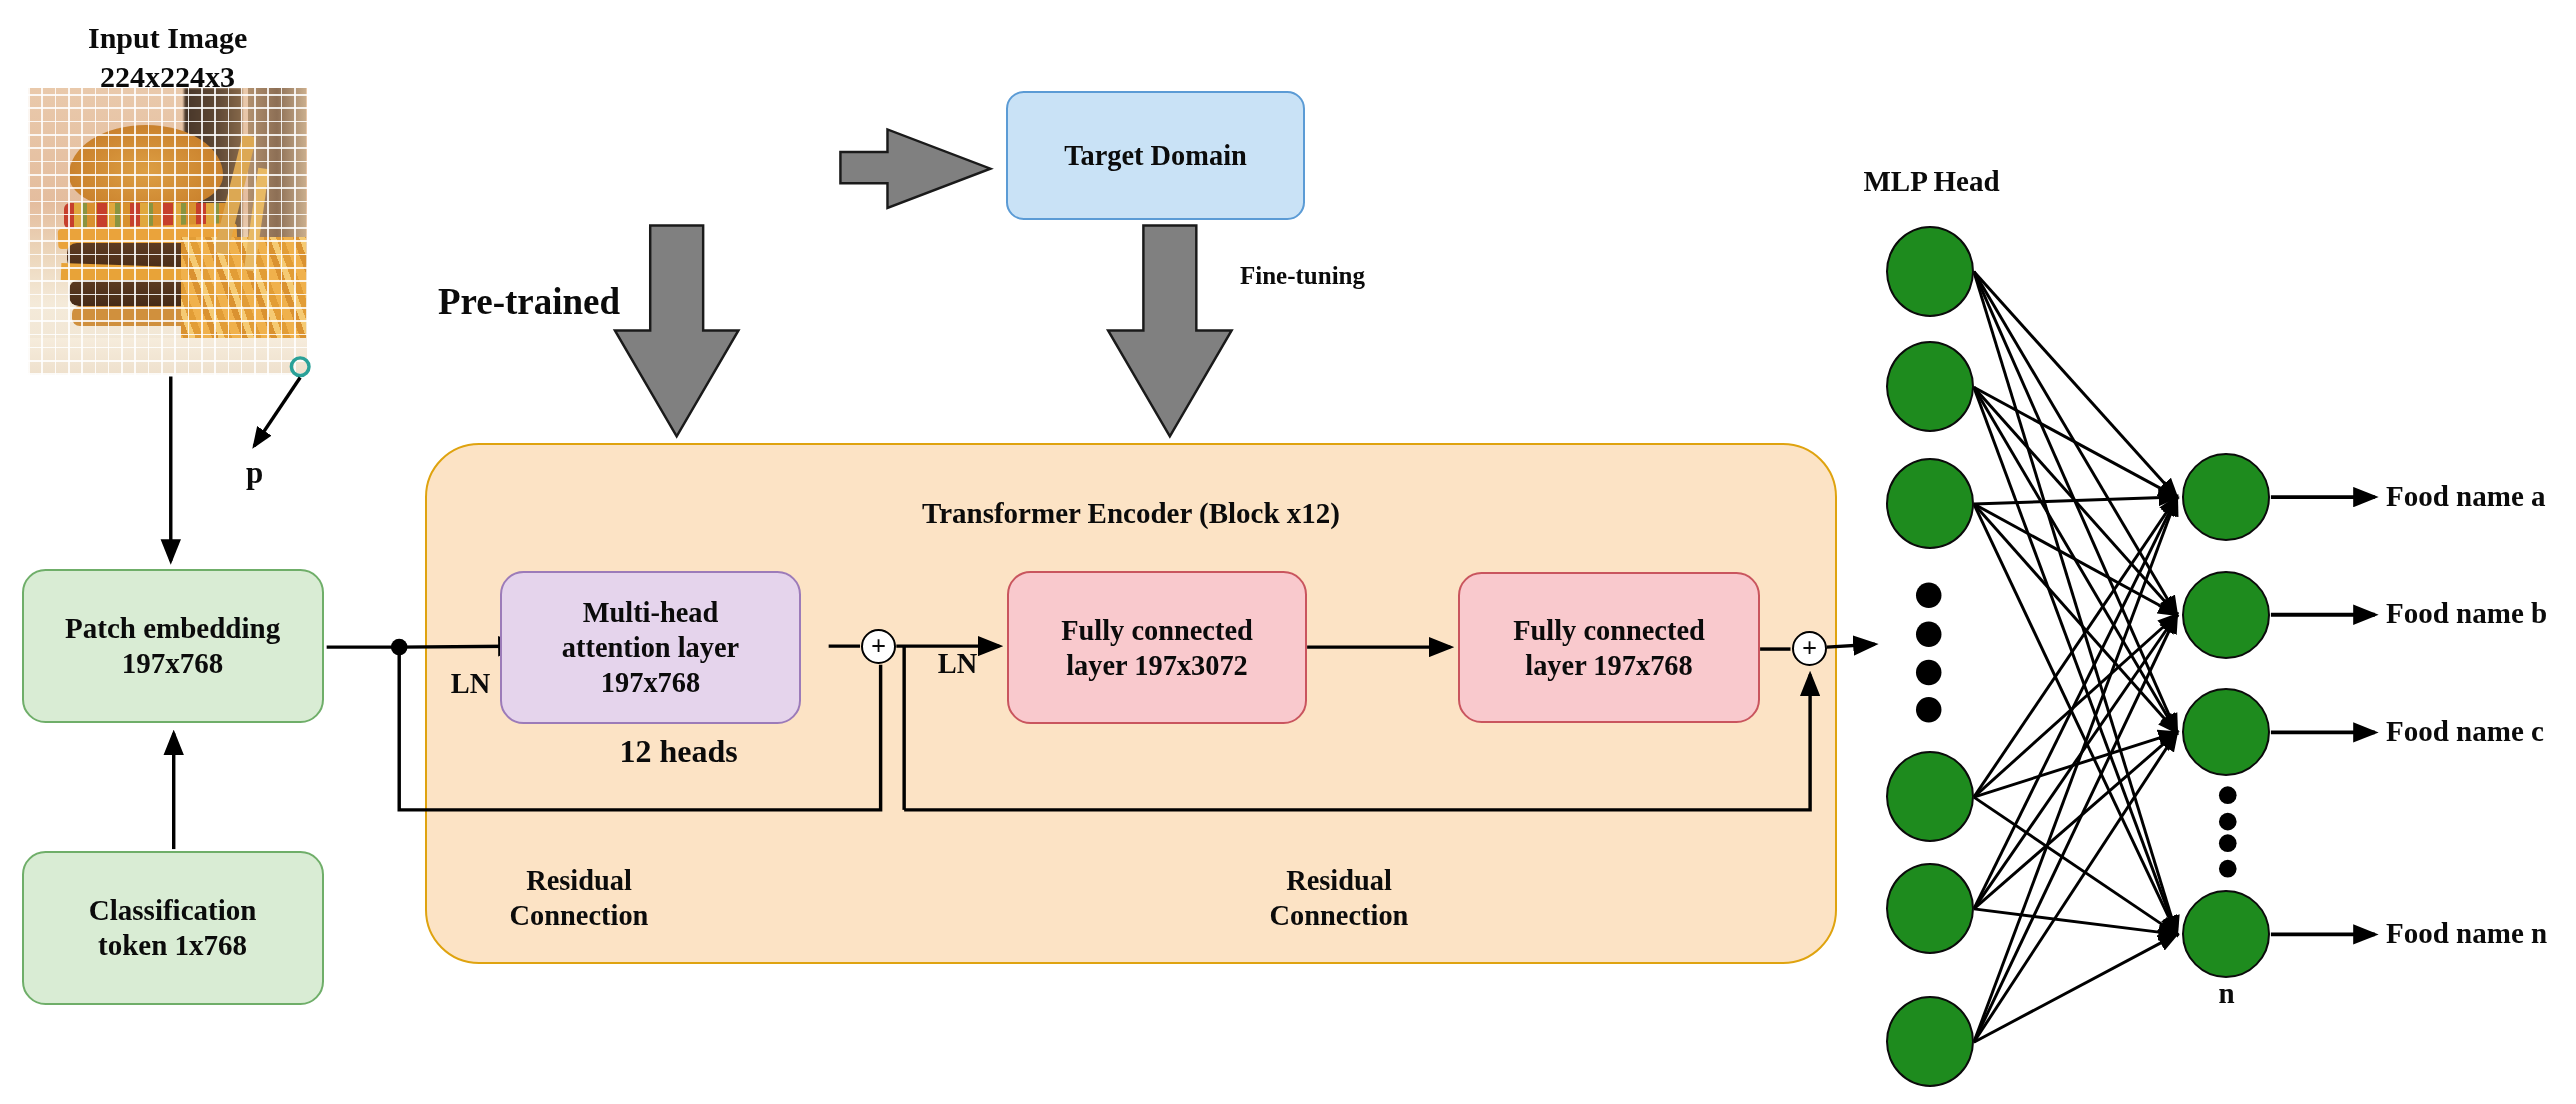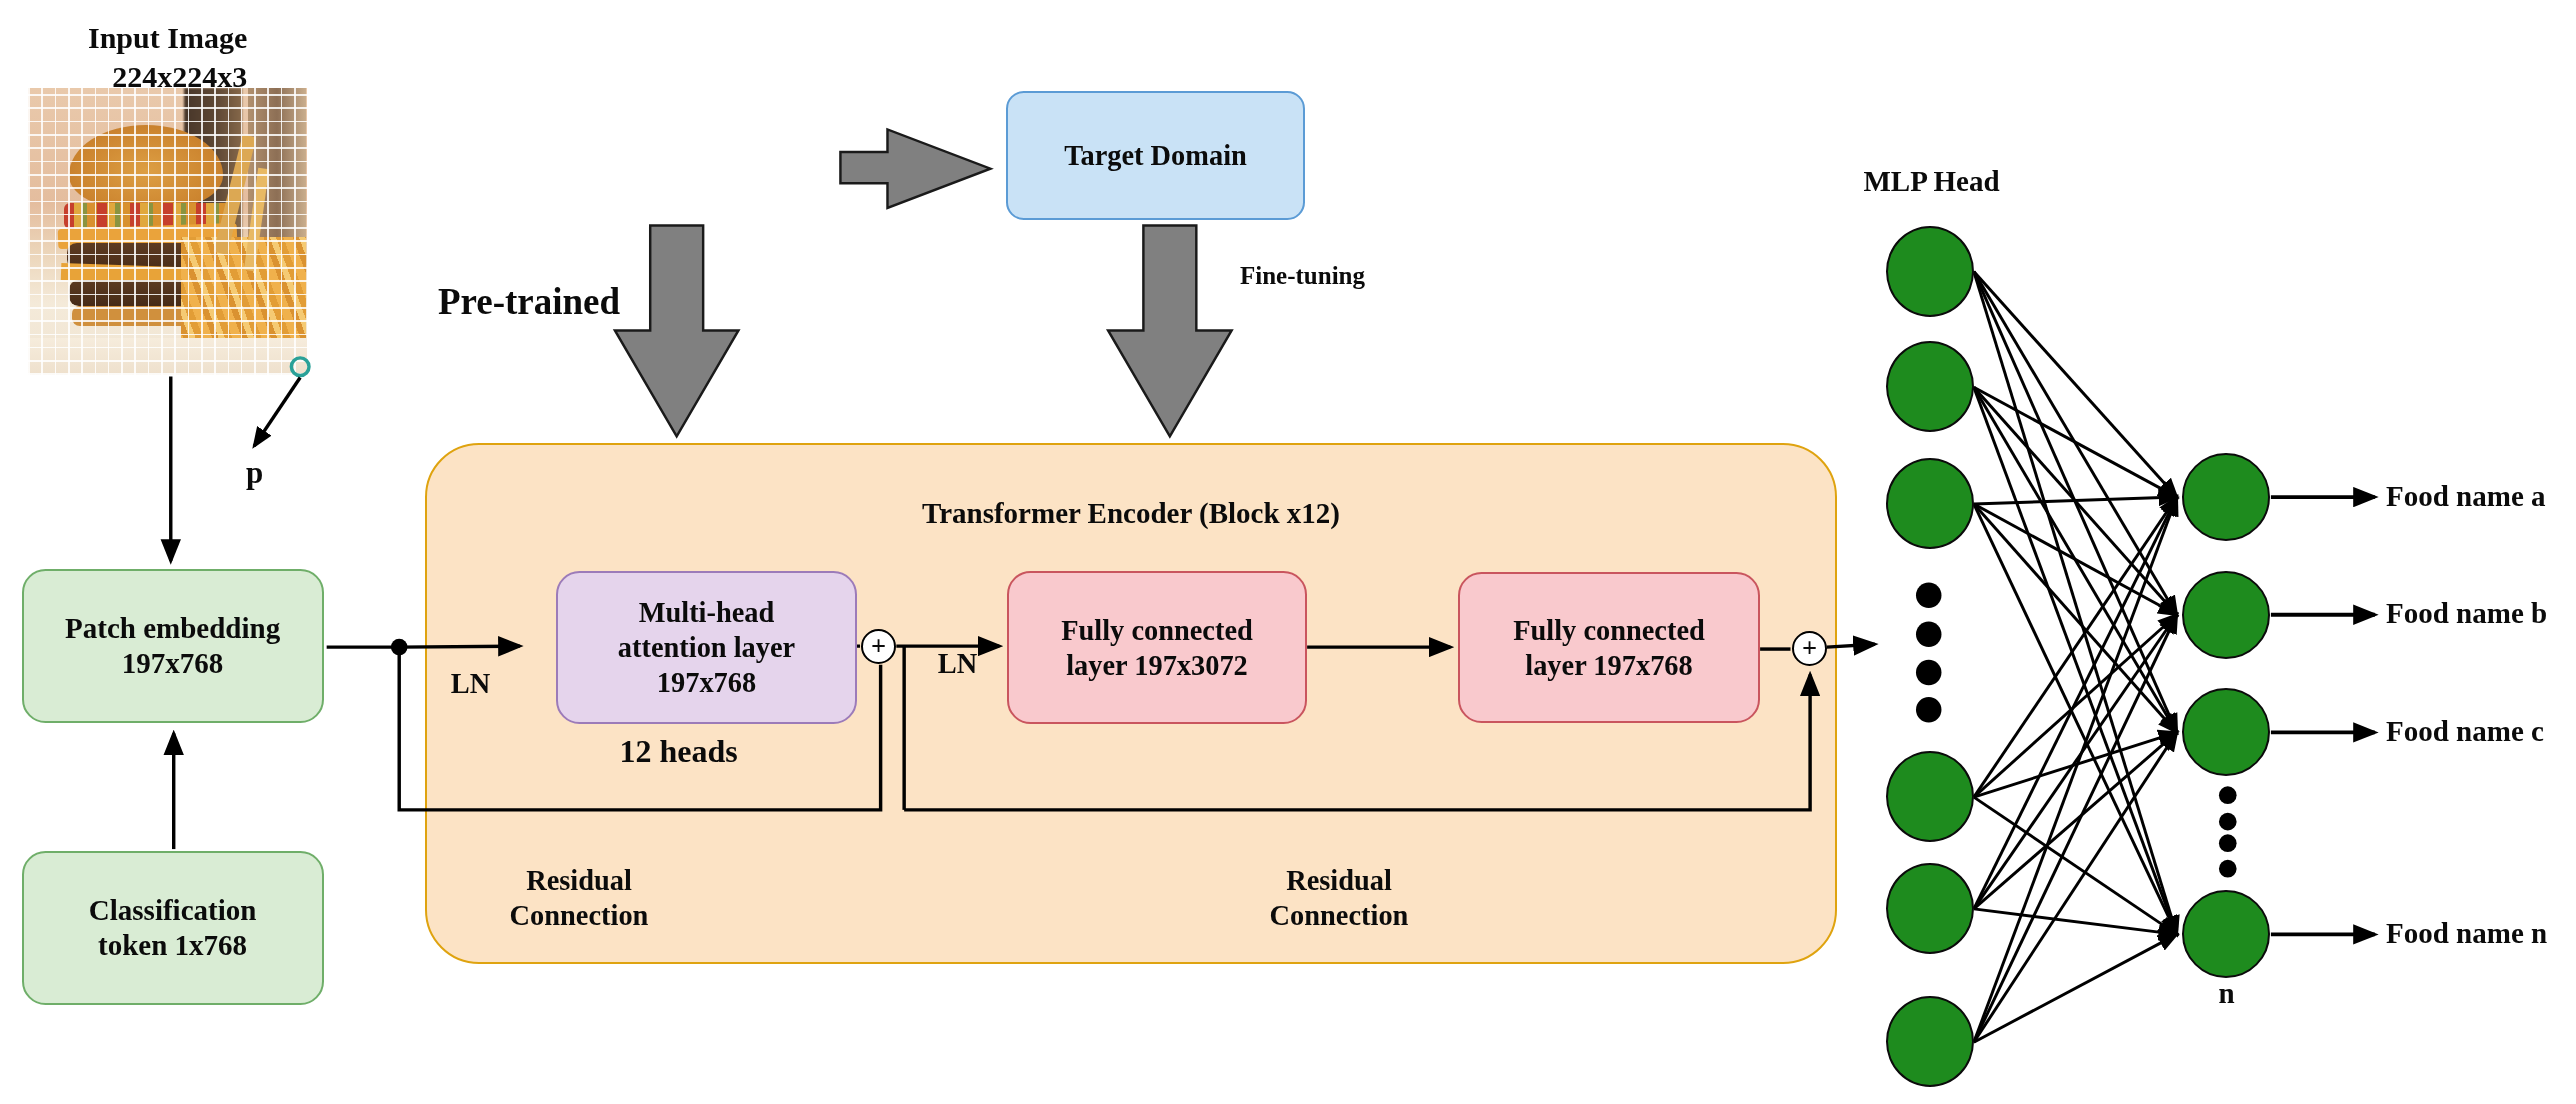--- a/index.html
+++ b/index.html
@@ -14,21 +14,21 @@
   #patch-embedding-box,#classification-token-box{left:21.6px;width:302px;height:154px;
       background:#d9ecd4;border:2.9px solid #6fae69;border-radius:23.5px;font-size:29px;}
   #patch-embedding-box{top:569px;}
   #classification-token-box{top:851px;justify-content:center;}
   #source-domain-box{left:527px;top:91px;width:302px;height:129px;background:#fbf0cd;
       border:2.9px solid #d8b85c;border-radius:17.7px;font-size:28.4px;}
   #target-domain-box{left:1006px;top:91px;width:299px;height:129px;background:#c9e2f6;
       border:2.9px solid #5b9bd5;border-radius:17.7px;font-size:28.4px;}
   #transformer-encoder-box{left:425px;top:443px;width:1412px;height:521px;background:#fce3c5;
       border:2.9px solid #dfa30f;border-radius:54px;z-index:1;justify-content:flex-start;padding-top:51px;font-size:29px;}
-  #mha-box{left:556px;top:571px;width:301px;height:153px;background:#e5d4ec;
+  #mha-box{left:500px;top:571px;width:301px;height:153px;background:#e5d4ec;
       border:2.9px solid #9c7bb9;border-radius:23.5px;font-size:28.4px;}
   #fc1-box{left:1007px;top:571px;width:300px;height:153px;background:#f9c9cd;
       border:2.9px solid #c9555e;border-radius:23.5px;font-size:28.4px;}
   #fc2-box{left:1458px;top:572px;width:302px;height:151px;background:#f9c9cd;
       border:2.9px solid #c9555e;border-radius:23.5px;font-size:28.4px;}
   .plus-circle{position:absolute;width:35px;height:35px;border-radius:50%;background:#ffffff;
       border:2.9px solid #000;box-sizing:border-box;z-index:3;display:flex;align-items:center;
       justify-content:center;font-size:26.5px;line-height:26.5px;}
   
   .node{position:absolute;width:88px;height:91px;border-radius:50%;background:#1e8b1e;
@@ -162,21 +162,21 @@
       <circle cx="1967" cy="724" r="13"></circle>
     </g>
     <g fill="#000">
       <circle cx="2272" cy="811" r="9"></circle>
       <circle cx="2272" cy="838" r="9"></circle>
       <circle cx="2272" cy="860" r="9"></circle>
       <circle cx="2272" cy="886" r="9"></circle>
     </g>
   </svg>
 
-  <div class="lbl" style="left:88px;top:17.7px;font-size:30px;line-height:39px;text-align:right;">
+  <div class="lbl" style="left:88px;top:17.7px;font-size:30px;line-height:39px;text-align:center;">
     <div>Input Image</div>
     <div>224x224x3</div>
   </div>
   <div class="lbl" style="left:235px;top:455px;width:39px;font-size:31px;">p</div>
 
   <div class="lbl" style="left:431px;top:280px;width:196px;font-size:37px;">Pre-trained</div>
   <div class="lbl" style="left:1240px;top:262px;width:162px;font-size:25px;text-align:left;">Fine-tuning</div>
 
   <div class="box" id="target-domain-box">
     <div>Target Domain</div>

